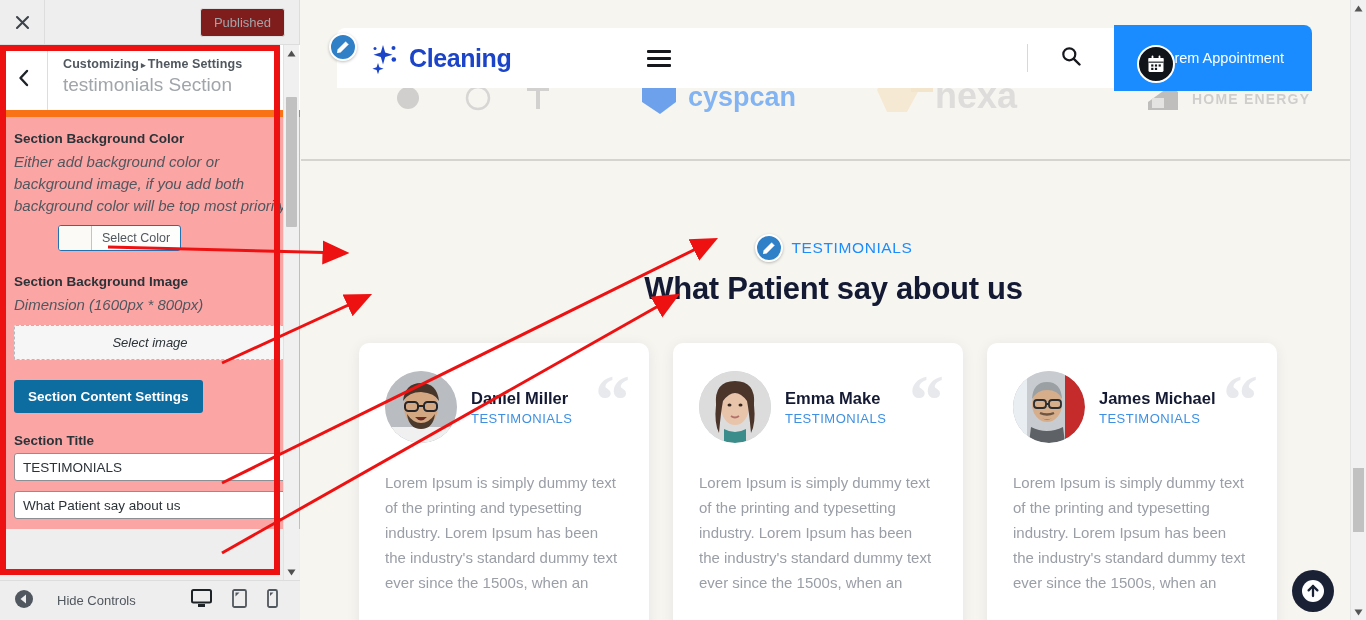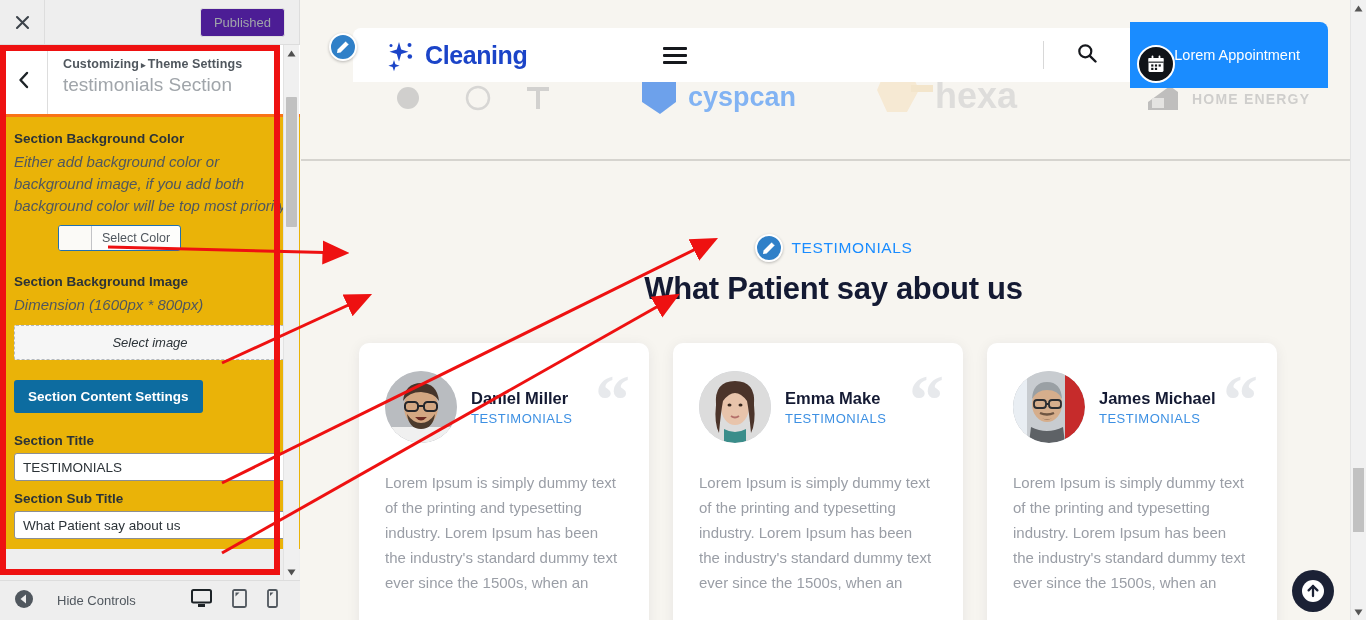--- a/index.html
+++ b/index.html
@@ -25,36 +25,36 @@
   }
   .cz-close {
     width: 45px; border-right: 1px solid #dddddd;
     display: flex; align-items: center; justify-content: center;
     cursor: pointer;
   }
   .cz-close svg { display: block; }
   .cz-topbar-spacer { flex: 1; }
   .cz-published {
     align-self: center; margin-right: 14px;
-    background: #4c1d95; color: #a0a5aa;
+    background: #7f1d1d; color: #a0a5aa;
     border: 1px solid #e0e0e0; border-radius: 3px;
     font-size: 13px; padding: 6px 13px;
     cursor: default;
   }
 
   .cz-body {
     position: absolute; top: 45px; left: 0;
     width: 300px; bottom: 40px;
     background: #eeeeee;
     overflow: hidden;
   }
 
   .cz-header {
     background: #ffffff;
-    border-bottom: 3px solid #f97316;
+    border-bottom: 7px solid #f97316;
     display: flex; align-items: stretch;
     height: 72px;
   }
   .cz-back {
     width: 48px;
     border-right: 1px solid #dddddd;
     display: flex; align-items: center; justify-content: center;
     cursor: pointer;
   }
   .cz-back svg { display: block; }
@@ -64,21 +64,21 @@
     letter-spacing: 0.1px; margin-bottom: 2px;
   }
   .cz-breadcrumb .sep { font-size: 9px; color: #50575e; padding: 0 2px; }
   .cz-panel-title {
     font-size: 19px; color: #a0a5aa; font-weight: 400;
     line-height: 1.25;
   }
 
   .cz-controls {
     padding: 14px 14px 10px 14px;
-    background: #eab308;
+    background: #fca5a5;
   }
   .cz-label {
     font-size: 13.5px; font-weight: bold; color: #2c3338;
     margin-bottom: 5px; display: block;
   }
   .cz-desc {
     font-size: 15px; color: #50575e; font-style: italic;
     line-height: 1.45; margin-bottom: 9px;
   }
   .cz-colorpicker {
@@ -150,22 +150,22 @@
   #preview {
     position: absolute; left: 301px; top: 0;
     width: 1065px; height: 620px;
     background: #f7f5f0;
     overflow: hidden;
   }
 
   .site-topstrip { height: 20px; background: #f7f5f0; }
 
   .site-header {
-    position: absolute; left: 52px; top: 28px;
-    width: 975px; height: 54px;
+    position: absolute; left: 36px; top: 28px;
+    width: 975px; height: 60px;
     background: #ffffff;
     border-radius: 8px 8px 0 0;
     display: flex; align-items: center;
     z-index: 12;
     gap: 40px;
   }
   .brand { display: flex; align-items: center; gap: 6px; margin-left: 32px; }
   .brand-sparkle { width: 34px; height: 34px; position: relative; }
   .brand-name {
     font-size: 25px; font-weight: bold; color: #1b44c8;
@@ -350,21 +350,20 @@
 
       <button class="cz-bluebtn">Section Content Settings</button>
 
       <div class="cz-gap"></div>
 
       <span class="cz-label">Section Title</span>
       <input class="cz-text" type="text" value="TESTIMONIALS" style="">
 
       <div class="cz-gap-sm"></div>
 
-      <span class="cz-label">Section Sub Title</span>
       <input class="cz-text" type="text" value="What Patient say about us" style="">
 
     </div>
   </div>
 
   <div class="cz-scrollbar">
     <div class="cz-sb-arrow up">
       <svg width="9" height="7" viewBox="0 0 9 7">
           <path d="M4.5 0.5 L8.5 6.5 L0.5 6.5 Z" fill="#4f4f4f"></path>
         </svg>

